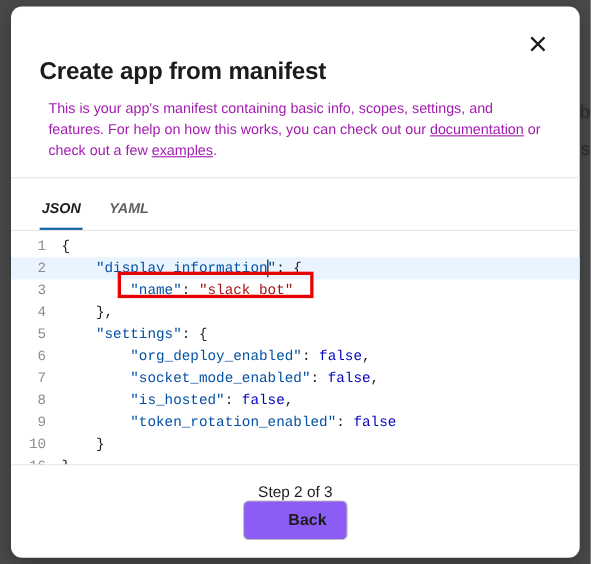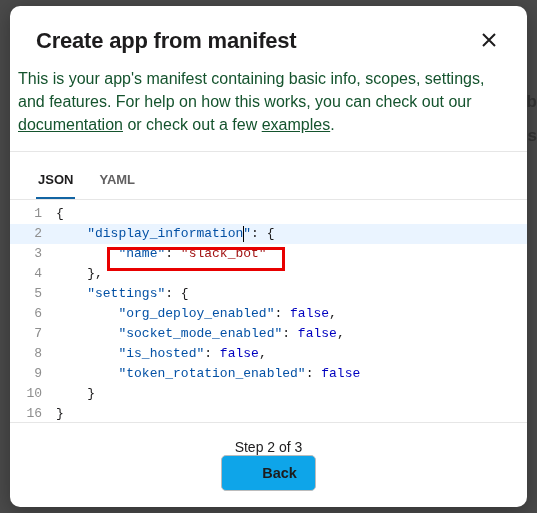--- a/index.html
+++ b/index.html
@@ -27,51 +27,53 @@
     padding: 22px 26px 12px 26px;
     display: flex;
     justify-content: space-between;
     align-items: flex-start;
   }
   .modal-title {
     font-size: 22px;
     font-weight: 800;
     color: #1d1c1d;
     letter-spacing: -0.2px;
+    margin-top: 24px;
   }
   .close-btn {
     background: none;
     border: none;
     cursor: pointer;
     padding: 4px;
     color: #1d1c1d;
   }
   .close-btn svg { width:16px; height:16px; stroke:#1d1c1d; stroke-width:2; }
   .modal-desc {
-    padding: 0 26px 14px 8px;
-    font-size: 16px;
+    padding: 0 26px 14px 34px;
+    font-size: 13px;
     line-height: 1.45;
-    color: #14532d;
+    color: #a21caf;
   }
   .modal-desc .u { text-decoration: underline; cursor: pointer; }
   .divider { border-top: 1px solid #e6e6e6; }
   .tabs {
     display: flex;
     gap: 22px;
     padding: 0 26px;
     border-bottom: 1px solid #e6e6e6;
     margin-top: 10px;
   }
   .tab {
     padding: 10px 2px 10px 2px;
     font-size: 13px;
     font-weight: 700;
     color: #616061;
     cursor: pointer;
     border-bottom: 2px solid transparent;
+    font-style: italic;
   }
   .tab.active {
     color: #1d1c1d;
     border-bottom: 2px solid #1264a3;
   }
   .editor {
     font-family: "SFMono-Regular", Consolas, "Liberation Mono", Menlo, monospace;
     font-size: 13px;
     line-height: 20px;
     padding: 4px 0 4px 0;
@@ -124,21 +126,21 @@
   }
   .footer-buttons { display:flex; gap:10px; }
   .btn {
     font-size: 14.5px;
     font-weight: 700;
     padding: 9px 18px;
     border-radius: 5px;
     cursor: pointer;
   }
   .btn-secondary {
-    background: #0ea5e9;
+    background: #8b5cf6;
     border: 1px solid #bcbcbc;
     color: #1d1c1d;
     padding-left: 40px;
   }
   .btn-primary {
     background: #007a5a;
     border: 1px solid #007a5a;
     color: #fff;
   }
   

